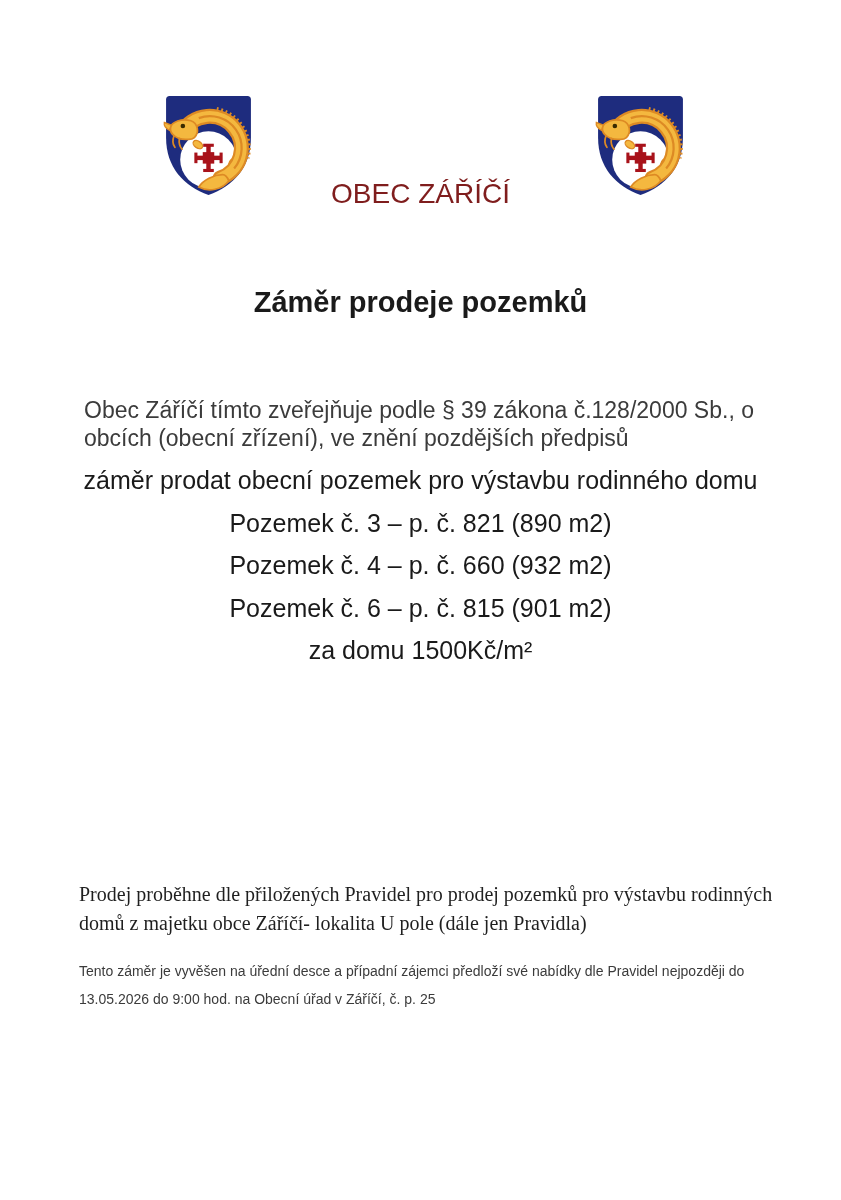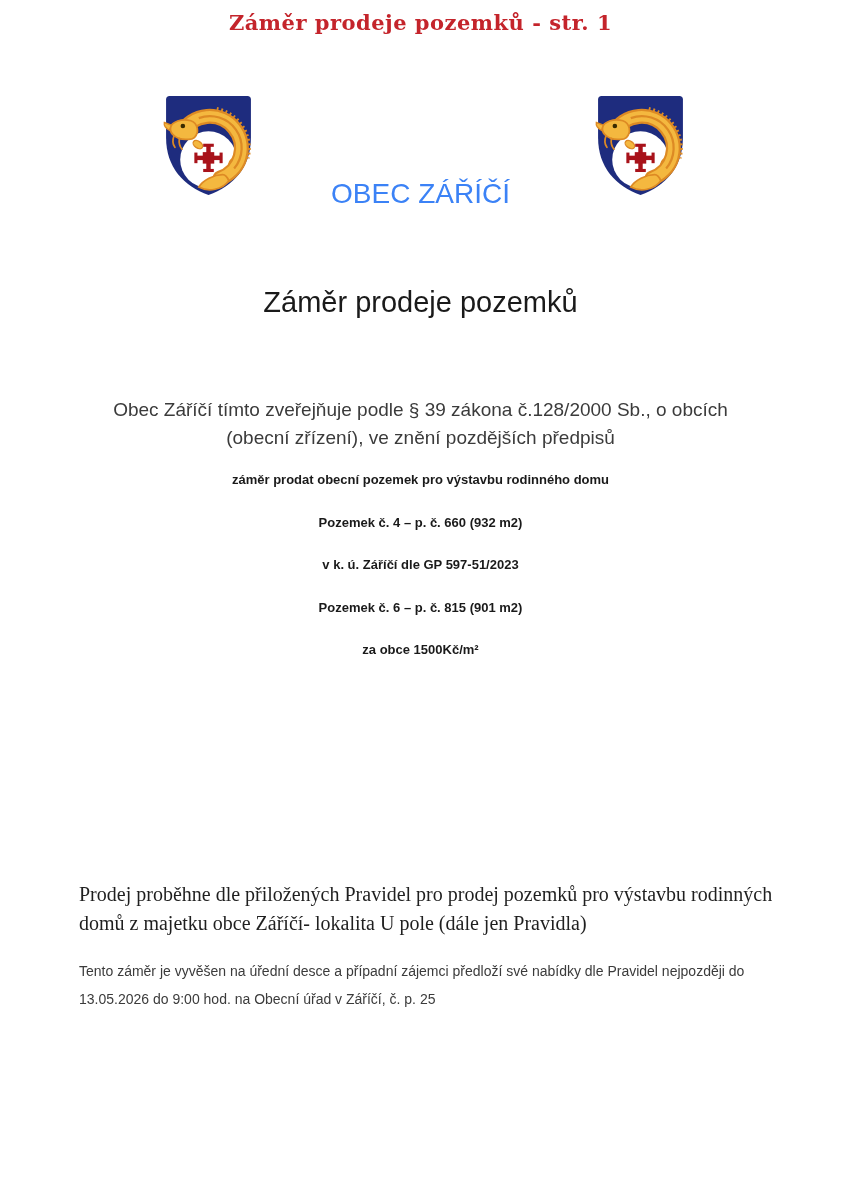--- a/index.html
+++ b/index.html
@@ -31,46 +31,46 @@
     letter-spacing:0.5px;
     color:var(--header-red);
   }
   .coat{position:absolute;top:91px;width:99px;height:109px;}
   .coat-left{left:159px;}
   .coat-right{left:591px;}
   .org-name{
     position:absolute;top:178px;left:0;width:100%;
     text-align:center;
     font-size:28px;
-    color:#3b82f6;
+    color:#7f1d1d;
   }
   .doc-title{
     position:absolute;top:286px;left:0;width:100%;
     text-align:center;
     font-size:29px;
-    font-weight:normal;
+    font-weight:bold;
     color:var(--text-dark);
   }
   .intro{
     position:absolute;top:396px;left:84px;width:673px;
-    text-align:center;
-    font-size:19px;
+    text-align:left;
+    font-size:23px;
     line-height:28px;
     color:var(--text-body);
   }
   .plot-list{
     position:absolute;top:459px;left:0;width:100%;
     text-align:center;
     color:var(--text-dark);
   }
   .plot-list > div{
     height:42.5px;
     line-height:42.5px;
-    font-size:13px;
-    font-weight:bold;
+    font-size:25px;
+    font-weight:normal;
     white-space:pre;
   }
   .para-rules{
     position:absolute;top:880px;left:79px;width:705px;
     font-family:"Liberation Serif", serif;
     font-size:20px;
     line-height:29px;
     color:#1f1f1f;
   }
   .para-notice{
@@ -78,21 +78,20 @@
     font-size:14px;
     line-height:28px;
     color:var(--text-body);
   }
 </style>
 </head>
 <body>
 
 <div class="page">
 
-  <div class="header-title">Záměr prodeje pozemků - str. 1</div>
 
   <svg class="coat coat-left" viewBox="0 0 112 118" aria-hidden="true">
     <path d="M12,3 H100 Q104,3 104,7 V50 C104,84 84,105 56,115 C28,105 8,84 8,50 V7 Q8,3 12,3 Z" fill="var(--shield-blue)"></path>
     <circle cx="56" cy="75" r="32" fill="#ffffff"></circle>
     <ellipse cx="44" cy="58" rx="6" ry="3.8" transform="rotate(35 44 58)" fill="var(--fish-gold)" stroke="var(--fish-outline)" stroke-width="1.5"></ellipse>
     <ellipse cx="83" cy="79" rx="5.5" ry="3.5" transform="rotate(-65 83 79)" fill="var(--fish-gold)" stroke="var(--fish-outline)" stroke-width="1.5"></ellipse>
     <path d="M65,19 A44,44 0 0 1 99,73" fill="none" stroke="var(--fish-outline)" stroke-width="7" stroke-dasharray="2 3"></path>
     <path d="M26,44 A36,36 0 1 1 69,96" fill="none" stroke="var(--fish-outline)" stroke-width="17" stroke-linecap="round"></path>
     <path d="M26,44 A36,36 0 1 1 69,96" fill="none" stroke="var(--fish-gold)" stroke-width="12" stroke-linecap="round"></path>
     <path d="M45,28 A36,36 0 0 1 85,85" fill="none" stroke="var(--fish-outline)" stroke-width="2.5"></path>
@@ -138,23 +137,23 @@
   </svg>
 
   <div class="org-name">OBEC ZÁŘÍČÍ</div>
 
   <div class="doc-title">Záměr prodeje pozemků</div>
 
   <div class="intro">Obec Záříčí tímto zveřejňuje podle § 39  zákona č.128/2000 Sb., o obcích (obecní zřízení), ve znění pozdějších předpisů</div>
 
   <div class="plot-list">
     <div>záměr prodat obecní pozemek pro výstavbu rodinného domu</div>
+    <div>Pozemek č. 3 – p. č. 821 (890 m2)</div>
     <div>Pozemek č. 4 – p. č. 660 (932 m2)</div>
-    <div>v k. ú. Záříčí dle GP 597-51/2023</div>
     <div>Pozemek č. 6 – p. č. 815 (901 m2)</div>
-    <div>za obce 1500Kč/m²</div>
+    <div>za domu 1500Kč/m²</div>
   </div>
 
   <div class="para-rules">Prodej proběhne dle přiložených Pravidel pro prodej pozemků pro výstavbu rodinných domů z majetku obce Záříčí- lokalita U pole (dále jen Pravidla)</div>
 
   <div class="para-notice">Tento záměr je vyvěšen na úřední desce a případní zájemci předloží své nabídky dle Pravidel nejpozději do 13.05.2026 do 9:00 hod. na Obecní úřad v Záříčí, č. p. 25</div>
 
 </div>
 
 </body></html>

